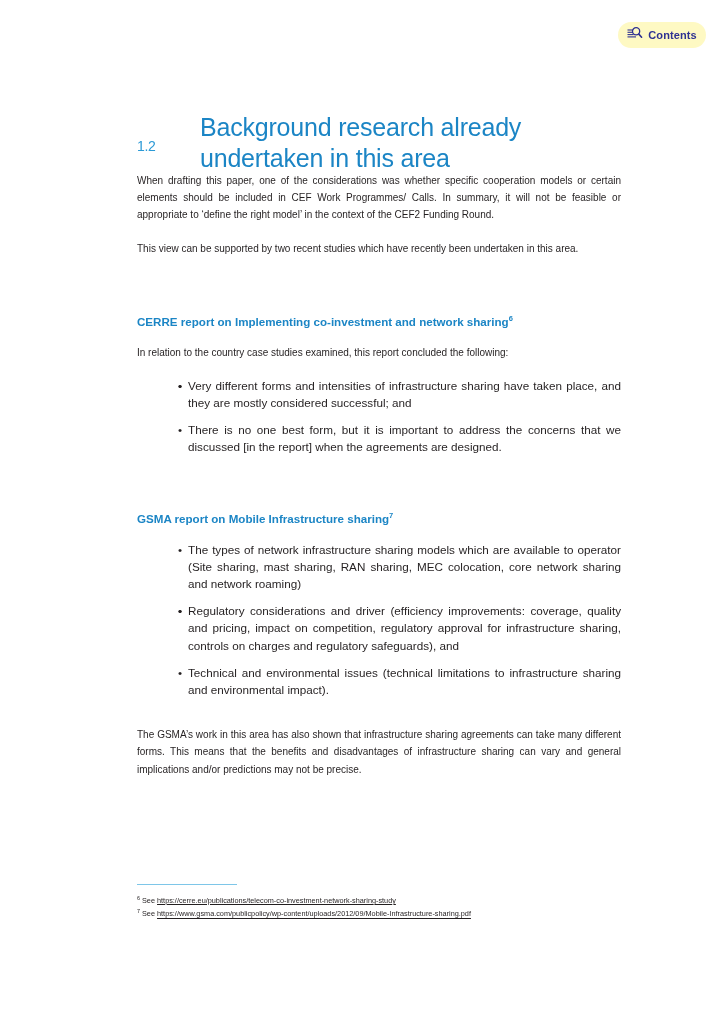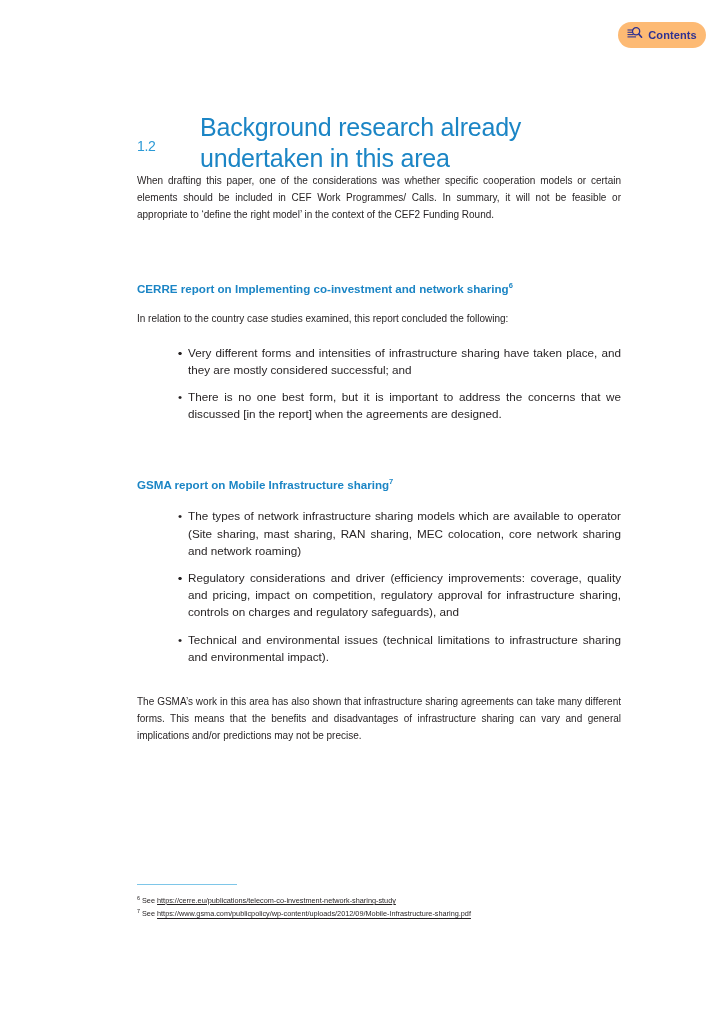--- a/index.html
+++ b/index.html
@@ -16,21 +16,21 @@
     overflow: hidden;
   }
 
   
   .contents-btn {
     position: absolute;
     top: 22px;
     left: 618px;
     width: 88px;
     height: 26px;
-    background: #fdba74;
+    background: #fef9c3;
     border-radius: 13px;
     display: flex;
     align-items: center;
     justify-content: center;
     gap: 5px;
     cursor: pointer;
   }
   .contents-btn .label {
     font-size: 11px;
     font-weight: bold;
@@ -193,20 +193,21 @@
   </div>
 
   <div class="heading-row">
     <div class="sec-num">1.2</div>
     <h1 class="sec-title">Background research already undertaken in this area</h1>
   </div>
 
   <div class="content">
 
     <p class="body-text">When drafting this paper, one of the considerations was whether specific cooperation models or certain elements should be included in CEF Work Programmes/ Calls. In summary, it will not be feasible or appropriate to ‘define the right model’ in the context of the CEF2 Funding Round.</p>
+    <p class="body-text">This view can be supported by two recent studies which have recently been undertaken in this area.</p>
 
     <div class="spacer-lg"></div>
 
     <h3 class="sub-head"><span>CERRE report on Implementing co-investment and network sharing</span><span class="sup">6</span></h3>
 
     <p class="body-text">In relation to the country case studies examined, this report concluded the following:</p>
 
     <ul class="bullets">
       <li><span class="dot">•</span></li>
       <li><span class="dot">•</span><span>Very different forms and intensities of infrastructure sharing have taken place, and they are mostly considered successful; and</span></li>

